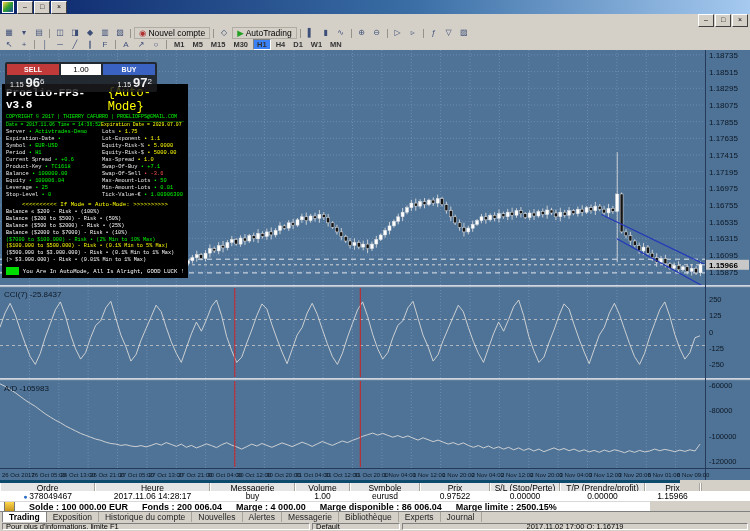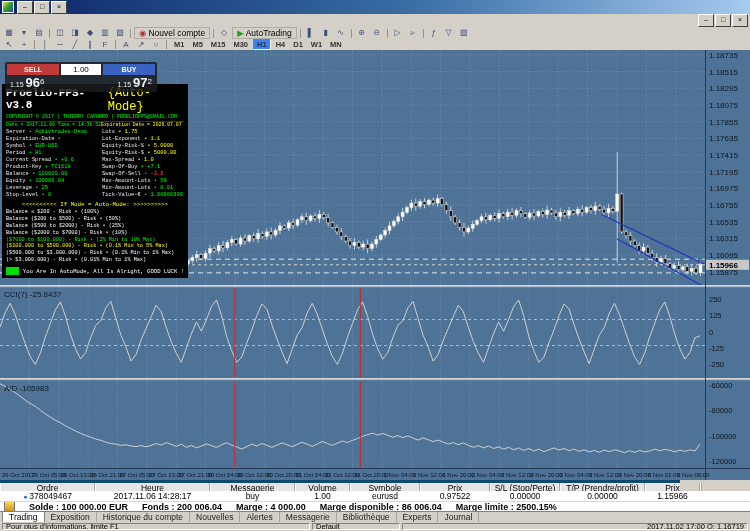--- a/index.html
+++ b/index.html
@@ -58,32 +58,32 @@
   .ea-foot .sw{width:16px;height:8px;display:inline-block;}
   .ea-foot .tx{font-size:5.6px;white-space:nowrap;}
   
   #t-header{position:absolute;top:480px;left:0;width:680px;height:11px;display:grid;
     grid-template-columns:95px 115px 85px 55px 70px 70px 70px 85px 55px 1fr;background:#e5e5e5;border-top:3px solid #0c4a6e;box-sizing:border-box;}
   .th{font-size:8.5px;text-align:center;line-height:10px;border-right:1px solid #a8a49c;border-left:1px solid #fff;
       overflow:hidden;white-space:nowrap;}
   #t-row{position:absolute;top:491px;left:0;width:750px;height:10px;display:grid;
     grid-template-columns:95px 115px 85px 55px 70px 70px 70px 85px 55px 1fr;background:#fff;}
   .td{font-size:8.5px;text-align:center;line-height:10px;overflow:hidden;white-space:nowrap;}
-  #t-balance{position:absolute;top:501px;left:0;width:750px;height:10px;background:#fff;display:flex;align-items:center;
+  #t-balance{position:absolute;top:501px;left:0;width:650px;height:10px;background:#fff;display:flex;align-items:center;
     gap:14px;padding-left:4px;font-weight:bold;font-size:9px;border-top:1px solid #d8d8d8;box-sizing:border-box;white-space:nowrap;overflow:hidden;}
   .bal-ic{width:9px;height:9px;background:linear-gradient(#ffd84d,#c8961e);border:1px solid #777;flex:0 0 auto;}
   #tabs{position:absolute;top:511px;left:0;width:750px;height:11px;background:#d4d0c8;display:flex;align-items:flex-end;
     border-top:1px solid #808080;padding-left:2px;box-sizing:border-box;}
   .tab{font-size:8.5px;padding:0 6px;line-height:10px;color:#222;border-right:1px solid #a8a49c;white-space:nowrap;}
-  .tab.active{background:#fff;font-weight:normal;border:1px solid #808080;border-bottom:none;color:#000;}
+  .tab.active{background:#fff;font-weight:bold;border:1px solid #808080;border-bottom:none;color:#000;}
   
   #status{position:absolute;top:522px;left:0;width:750px;height:9px;background:#d4d0c8;display:flex;gap:2px;padding:1px 2px;box-sizing:border-box;}
   .st{border:1px solid;border-color:#808080 #fff #fff #808080;font-size:7.5px;line-height:6px;padding:0 3px;
       white-space:nowrap;overflow:hidden;}
-  .st-r{text-align:right;}
+  .st-r{text-align:center;}
 </style>
 </head>
 <body>
 
 <div class="titlebar">
   <span class="appicon"></span>
   <span id="win-btns" style="display:flex;gap:1px;">
       <span class="winbtn">–</span>
       <span class="winbtn">□</span>
       <span class="winbtn">×</span>

